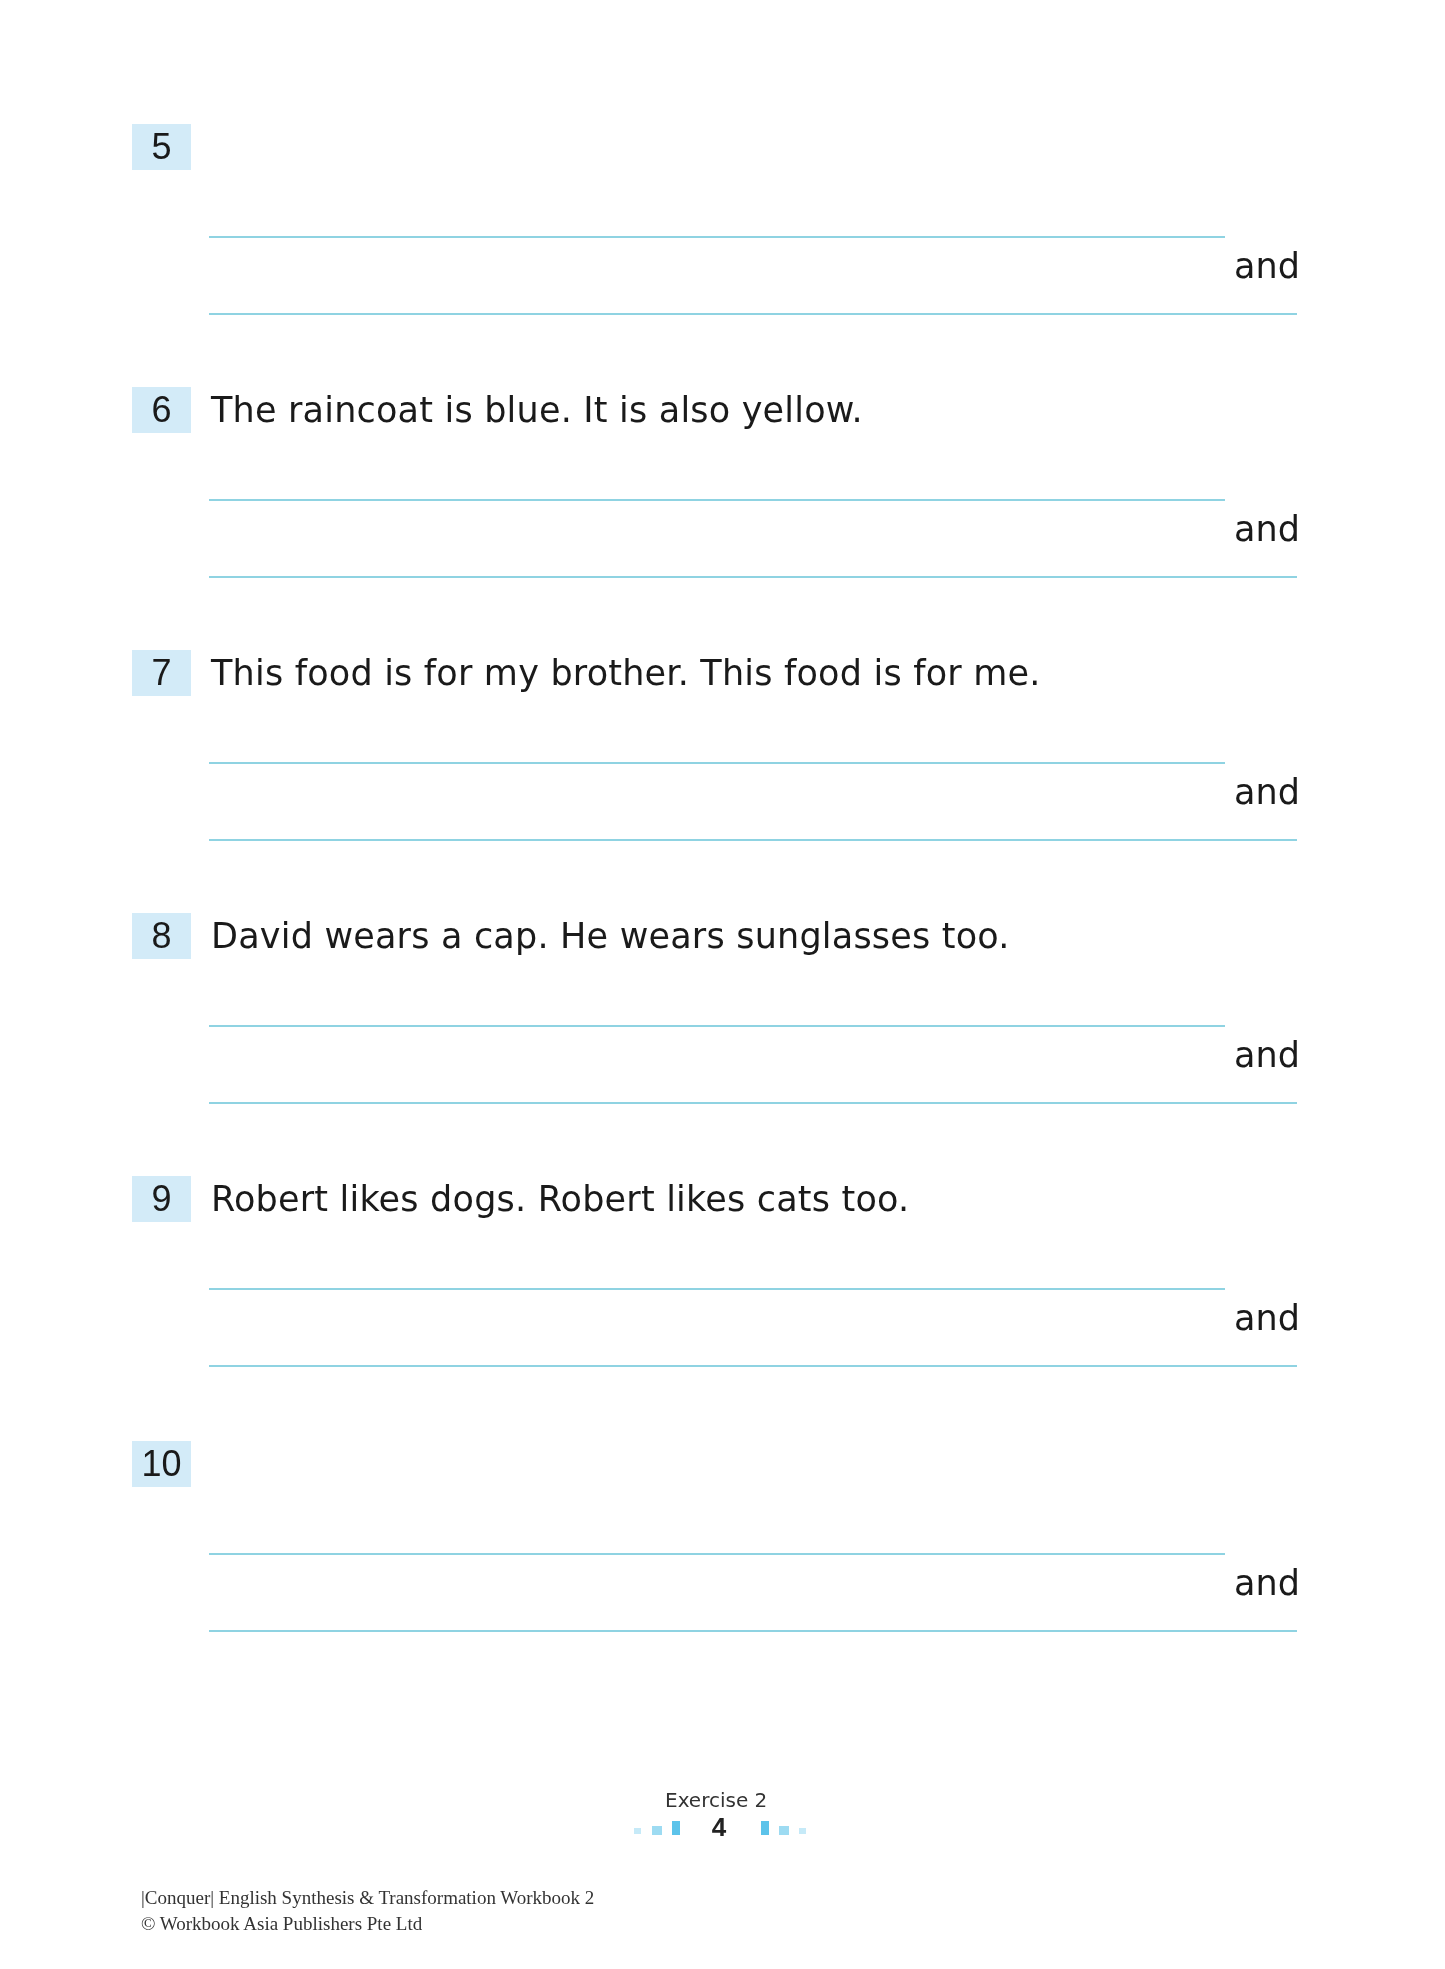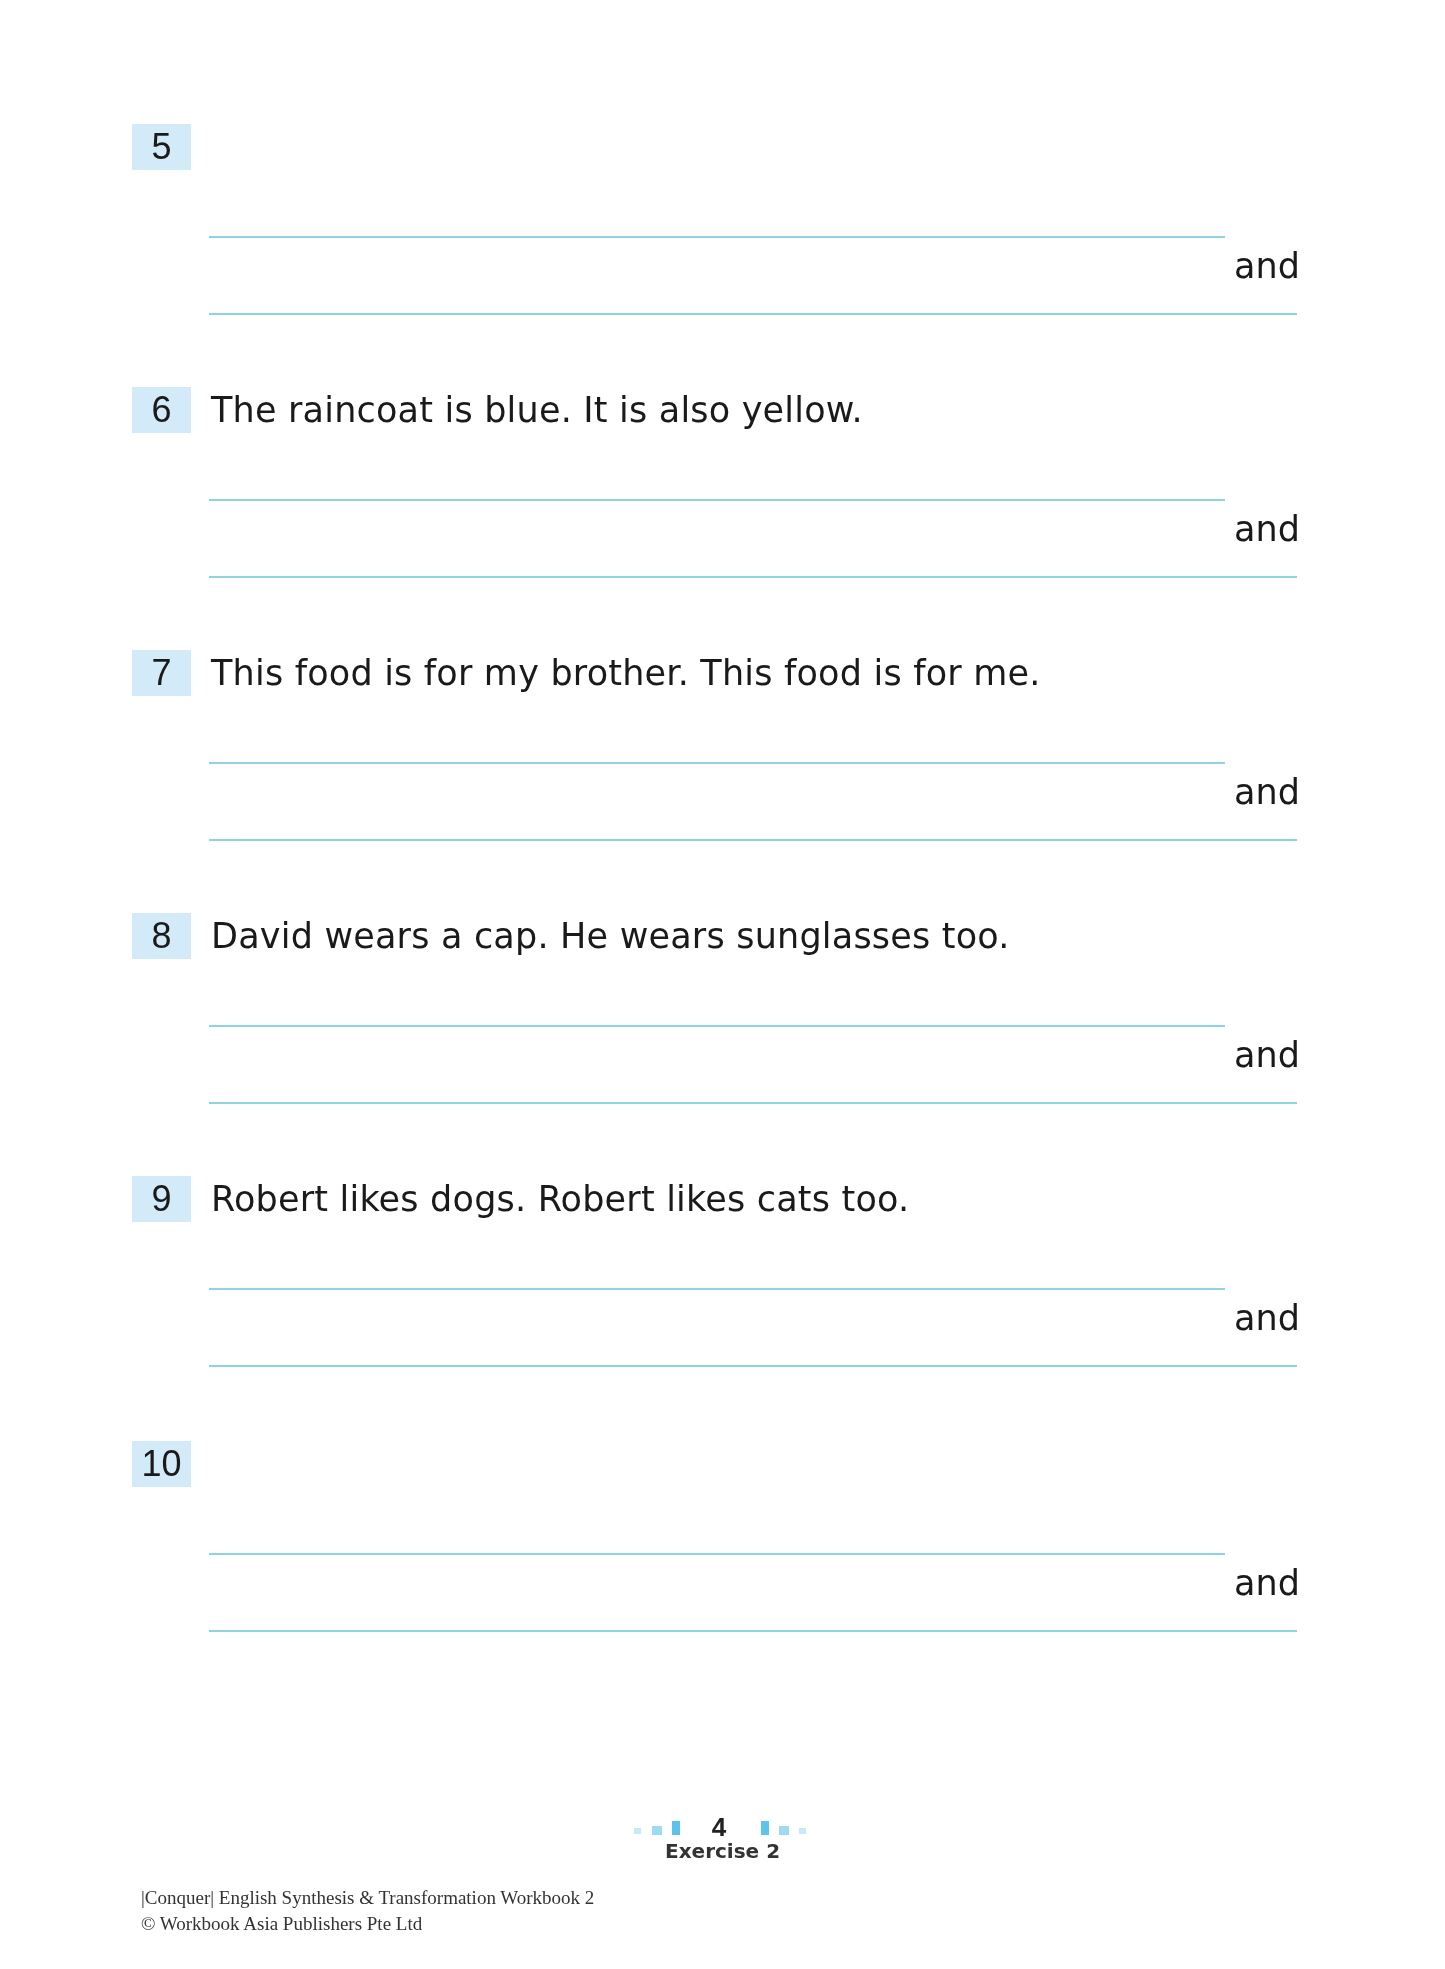--- a/index.html
+++ b/index.html
@@ -5,21 +5,21 @@
   html, body { margin:0; padding:0; background:#ffffff; }
   body { width:1445px; height:1969px; position:relative; overflow:hidden; font-family:"DejaVu Sans", sans-serif; color:#1a1a1a; }
   .item { position:absolute; left:0; width:1445px; height:263px; }
   .num-box { position:absolute; left:132px; top:0; width:59px; height:46px; background:#d3ebf8; display:flex; align-items:center; justify-content:center; font-family:"Liberation Sans", sans-serif; font-size:36px; color:#1a1a1a; }
   .sentence { position:absolute; left:211px; top:-2px; font-family:"DejaVu Sans", sans-serif; font-size:35px; line-height:50px; letter-spacing:0.2px; white-space:nowrap; color:#1a1a1a; }
   .line1 { position:absolute; left:209px; top:112px; width:1016px; height:0; border-top:2px solid #8fd3e2; }
   .and-word { position:absolute; left:1234px; top:80px; font-family:"DejaVu Sans", sans-serif; font-size:35px; line-height:44px; color:#1a1a1a;margin-top:40px; }
   .line2 { position:absolute; left:209px; top:189px; width:1088px; height:0; border-top:2px solid #8fd3e2; }
   .footer-left { position:absolute; left:141px; font-family:"Liberation Serif", serif; font-size:19px; color:#333; white-space:nowrap;margin-top:43px; }
   .page-num { position:absolute; left:704px; top:1812px; width:30px; text-align:center; font-family:"Liberation Sans", sans-serif; font-weight:bold; font-size:26px; color:#222; }
-  .exercise { position:absolute; left:665px; top:1839px; font-family:"DejaVu Sans", sans-serif; font-size:20px; color:#333; white-space:nowrap;font-weight:bold; }
+  .exercise { position:absolute; left:665px; top:1788px; font-family:"DejaVu Sans", sans-serif; font-size:20px; color:#333; white-space:nowrap; }
   .sq { position:absolute; background:#5cc3ea; }
 </style>
 </head>
 <body>
 
 <div>
 
   <div class="item" style="top:124px;">
     <div class="num-box">5</div>
     <div class="line1"></div>

